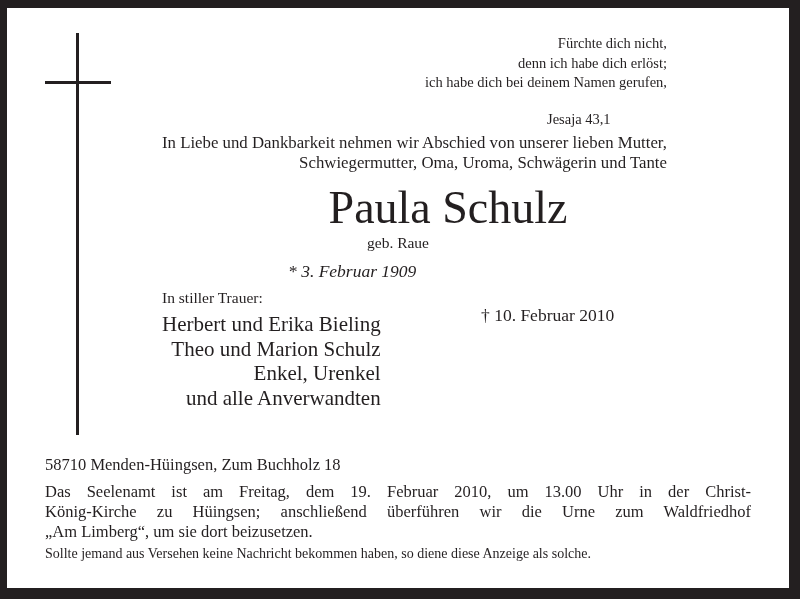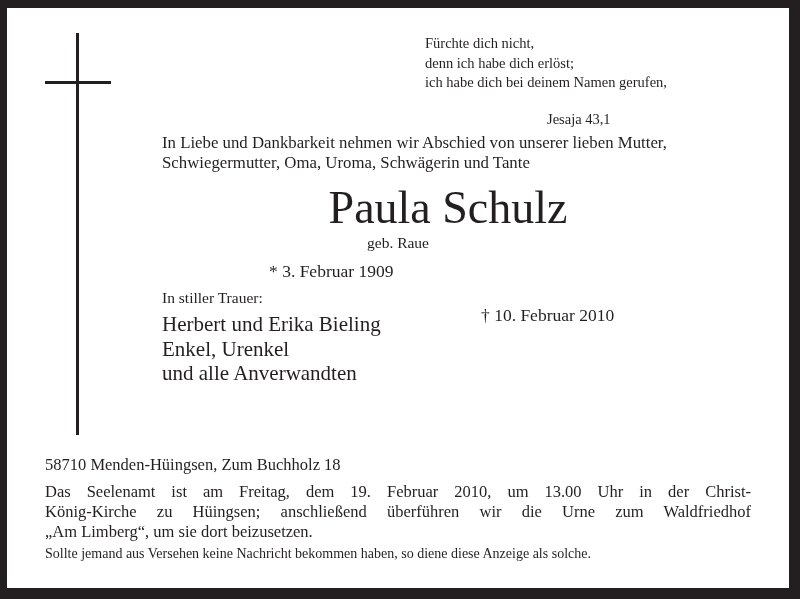--- a/index.html
+++ b/index.html
@@ -10,21 +10,21 @@
       overflow: hidden;
       font-family: "Liberation Serif", "DejaVu Serif", serif;
       color: #231f20;
     }
     .card {
       position: absolute;
       left: 7px; top: 8px;
       width: 782px; height: 580px;
       background: #ffffff;
     }
-    .abs { position: absolute; white-space: nowrap; }
+    .abs { position: absolute; white-space: nowrap; text-align: right; }
     .cross-v {
       position: absolute; left: 69px; top: 25px;
       width: 3px; height: 402px; background: #231f20;
     }
     .cross-h {
       position: absolute; left: 38px; top: 73px;
       width: 66px; height: 3px; background: #231f20;
     }
     .verse {
       left: 418px; top: 26px;
@@ -42,21 +42,21 @@
       left: 0; width: 762px; top: 174px;
       text-align: center;
       font-size: 46px; line-height: 52px;
       padding-left: 120px; box-sizing: border-box;
     }
     .maiden {
       left: 0; width: 782px; top: 226px;
       text-align: center; font-size: 15.5px; line-height: 18px;
       box-sizing: border-box;
     }
-    .born { left: 262px; top: 252px; font-size: 17.5px; line-height: 22px; }
+    .born { left: 281px; top: 252px; font-size: 17.5px; line-height: 22px; font-style: italic; }
     .died { left: 474px; top: 252px; font-size: 17.5px; line-height: 22px; margin-top: 44px; }
     .mourning-label { left: 155px; top: 281px; font-size: 15.5px; line-height: 18px; }
     .mourners {
       left: 155px; top: 304px;
       font-size: 21px; line-height: 24.6px;
     }
     .mourners div { white-space: nowrap; }
     .address { left: 38px; top: 447px; font-size: 16.5px; line-height: 20px; }
     .funeral {
       left: 38px; top: 474px; width: 706px;
@@ -90,20 +90,21 @@
   </div>
 
   <div class="abs name">Paula Schulz</div>
   <div class="abs maiden">geb. Raue</div>
   <div class="abs born">* 3. Februar 1909</div>
   <div class="abs died">† 10. Februar 2010</div>
 
   <div class="abs mourning-label">In stiller Trauer:</div>
   <div class="abs mourners">
     <div>Herbert und Erika Bieling</div>
+    <div>Theo und Marion Schulz</div>
     <div>Enkel, Urenkel</div>
     <div>und alle Anverwandten</div>
   </div>
 
   <div class="abs address">58710 Menden-Hüingsen, Zum Buchholz 18</div>
 
   <div class="abs funeral">
     <span class="ln">Das Seelenamt ist am Freitag, dem 19. Februar 2010, um 13.00 Uhr in der Christ-</span>
     <span class="ln">König-Kirche zu Hüingsen; anschließend überführen wir die Urne zum Waldfriedhof</span>
     <span class="ln last">„Am Limberg“, um sie dort beizusetzen.</span>

